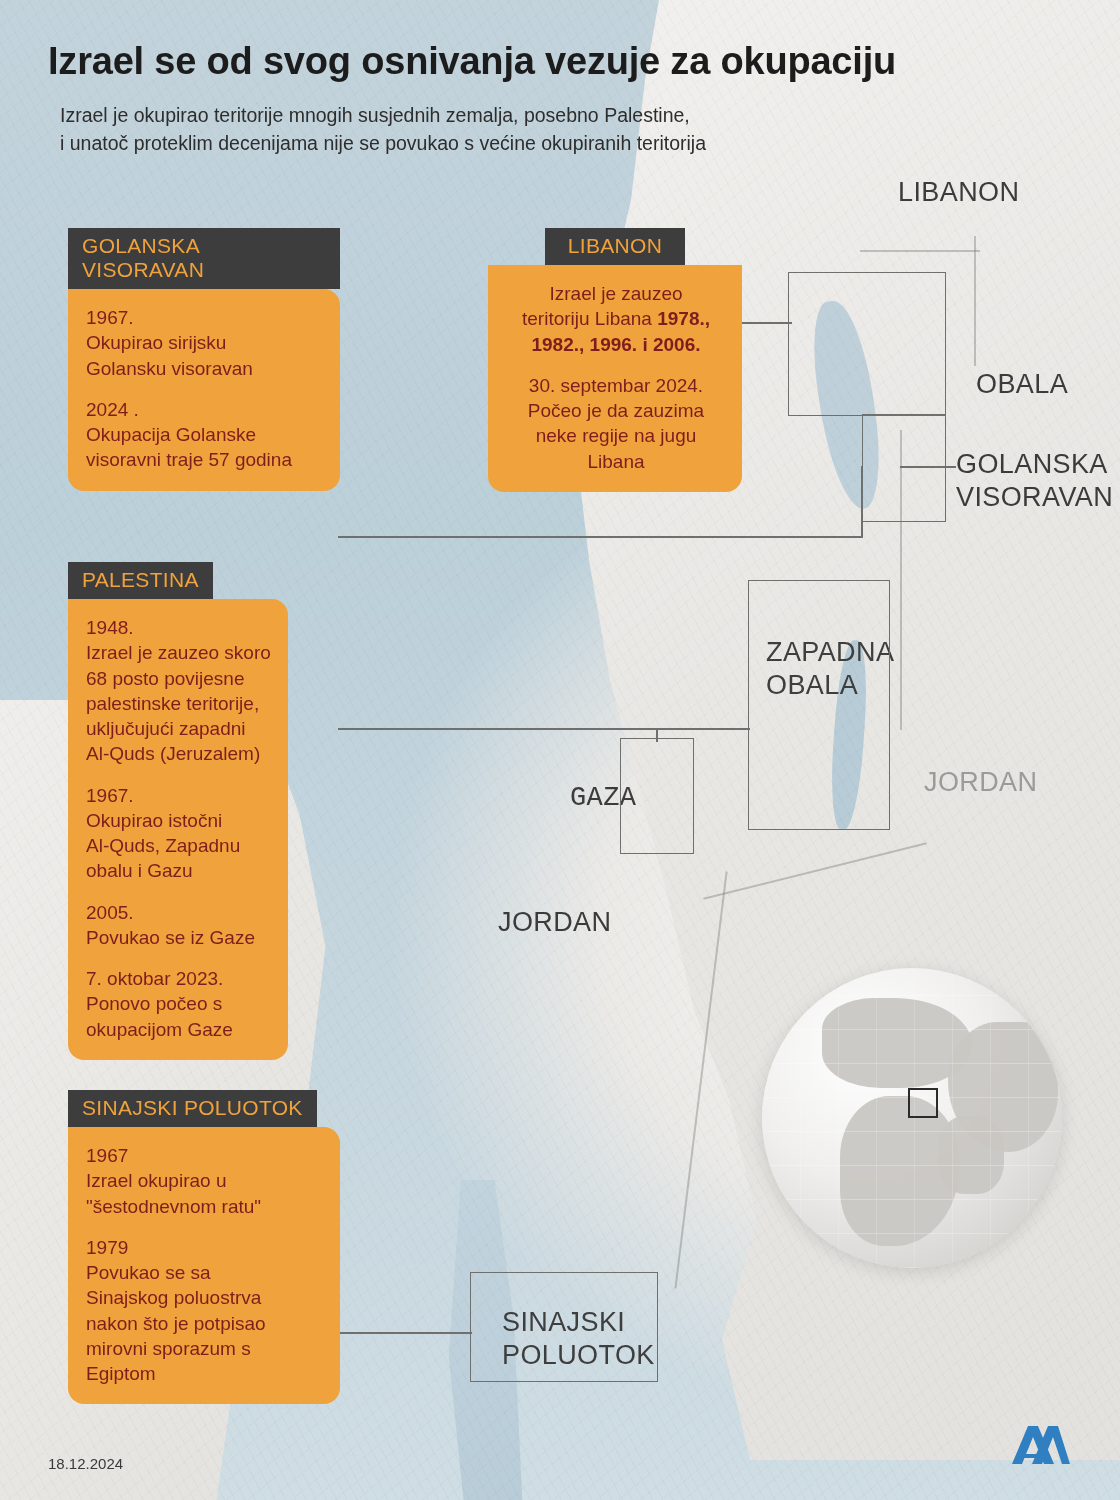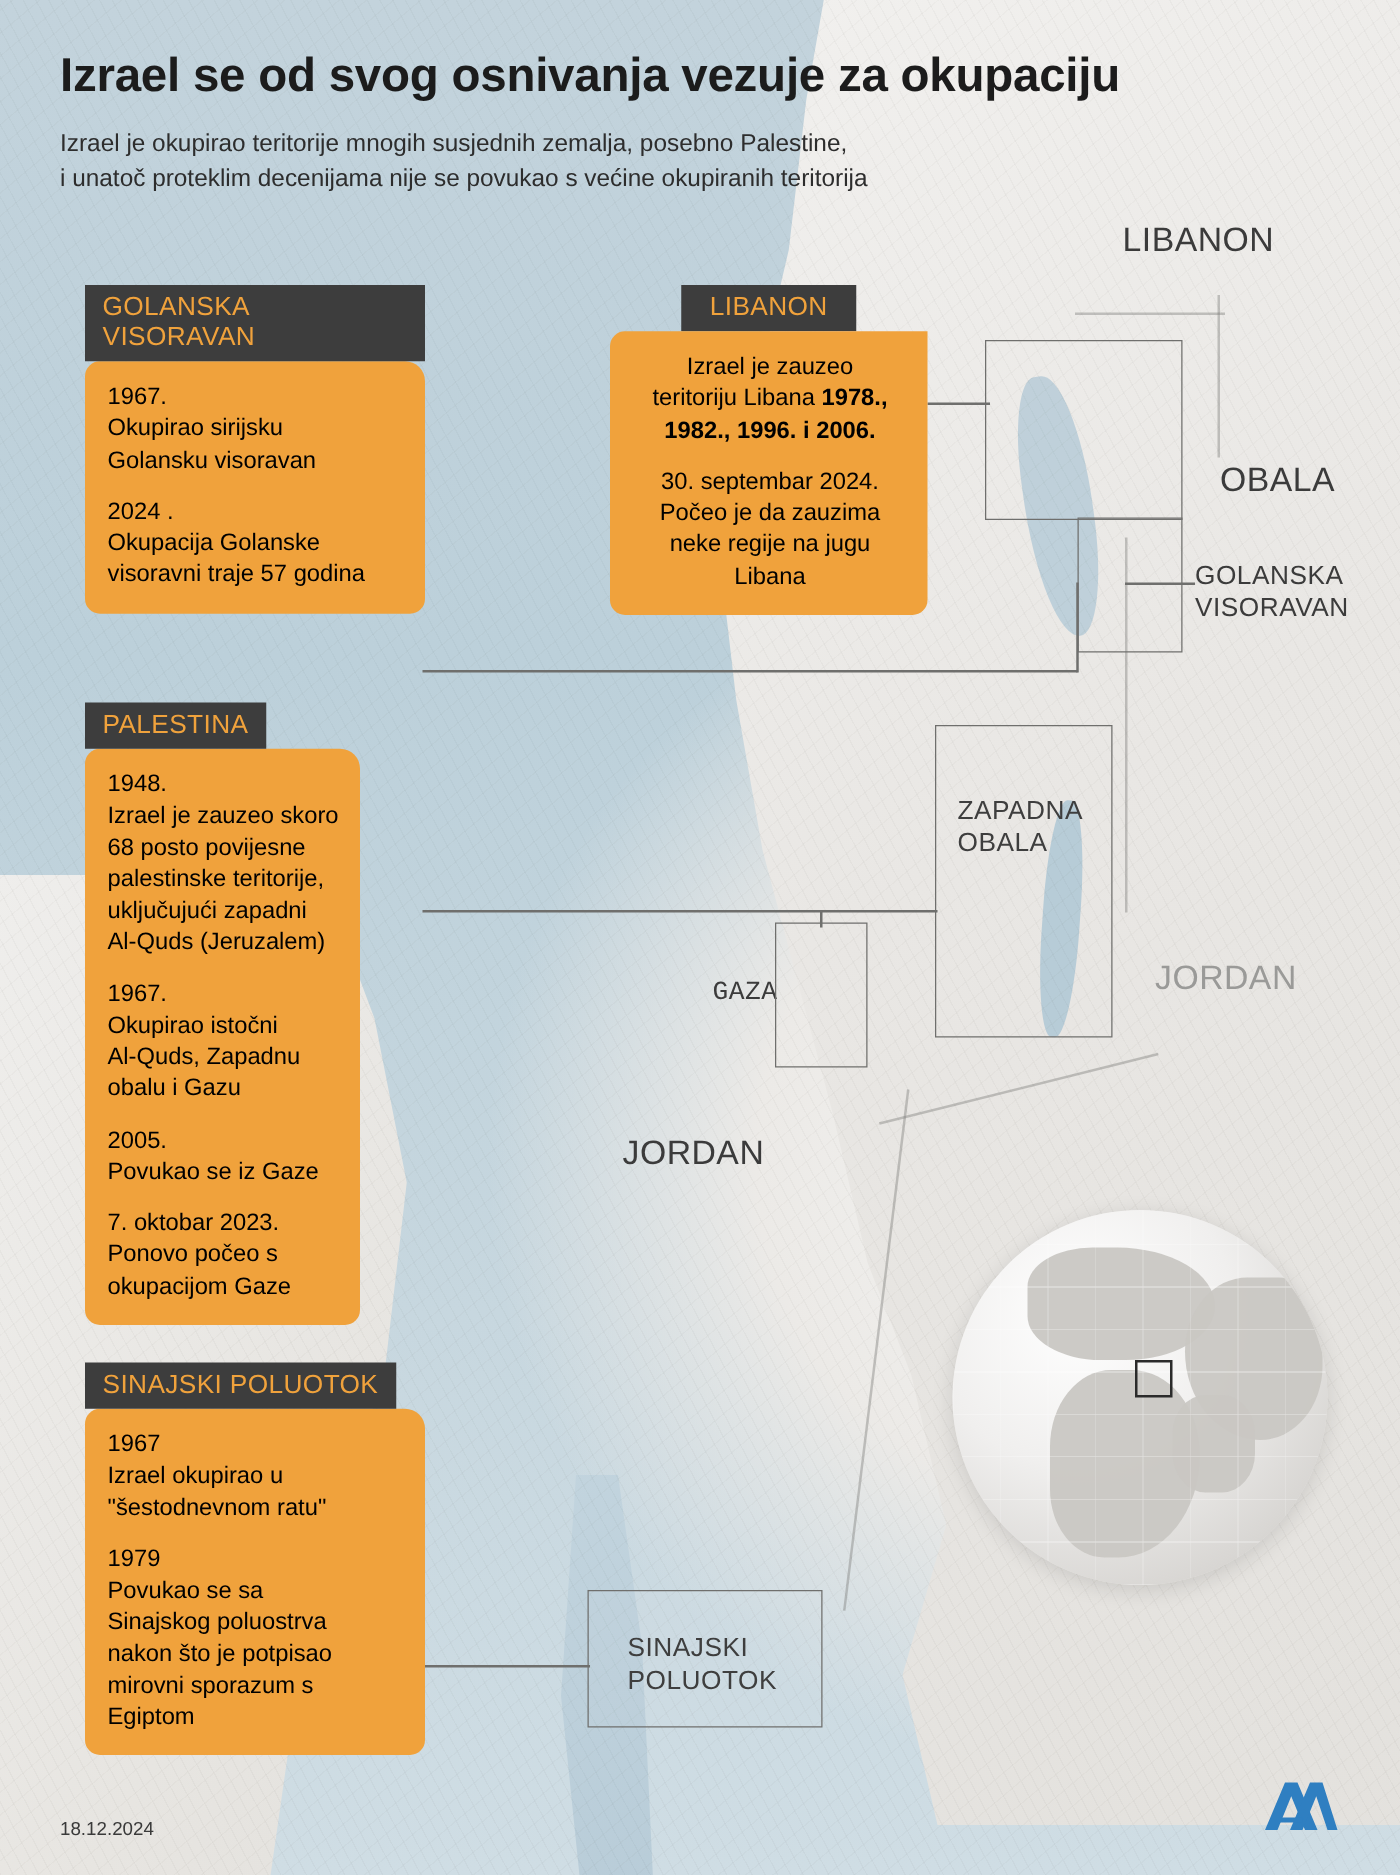--- a/index.html
+++ b/index.html
@@ -86,21 +86,21 @@
 
   
   .map-label {
     position: absolute;
     color: #3b3b3b;
     letter-spacing: .4px;
     white-space: pre-line;
     line-height: 1.22;
   }
   .map-label.lg { font-size: 27px; }
-  .map-label.md { font-size: 21px; }
+  .map-label.md { font-size: 27px; }
   .map-label.muted { color: #9a9a98; }
 
   
   .hl-box {
     position: absolute;
     border: 1.6px solid #6f6f6d;
     background: rgba(255,255,255,0.02);
   }
 
   
@@ -123,45 +123,44 @@
     font-weight: bold;
     color: #1c1c1c;
     margin: 0 0 18px 0;
     line-height: 1.12;
     letter-spacing: -0.2px;
   }
   .subtitle {
     font-size: 19.5px;
     color: #2d2d2d;
     line-height: 1.45;
-    margin: 0;
+    margin: 12px;
     white-space: pre-line;
   }
 
   
   .card {
     position: absolute;
   }
   .card-head {
     display: inline-block;
     background: #3d3d3d;
     color: #f0a23c;
     font-size: 21px;
     padding: 6px 14px 7px 14px;
     letter-spacing: .3px;
   }
   .card-body {
     background: #f0a23c;
-    color: #000000;
+    color: #7f1d1d;
     font-size: 19px;
     line-height: 1.33;
     padding: 16px 16px 18px 18px;
     border-bottom-left-radius: 16px;
     border-bottom-right-radius: 16px;
-    border-radius: 12px;
   }
   .card-body.tr-round { border-top-right-radius: 16px; }
   .card-body p {
     margin: 0 0 16px 0;
     white-space: pre-line;
   }
   .card-body p:last-child { margin-bottom: 0; }
   .card-body b { font-weight: bold; }
   .centered .card-body { text-align: center; }
   .centered .card-head { display: block; text-align: center; }

